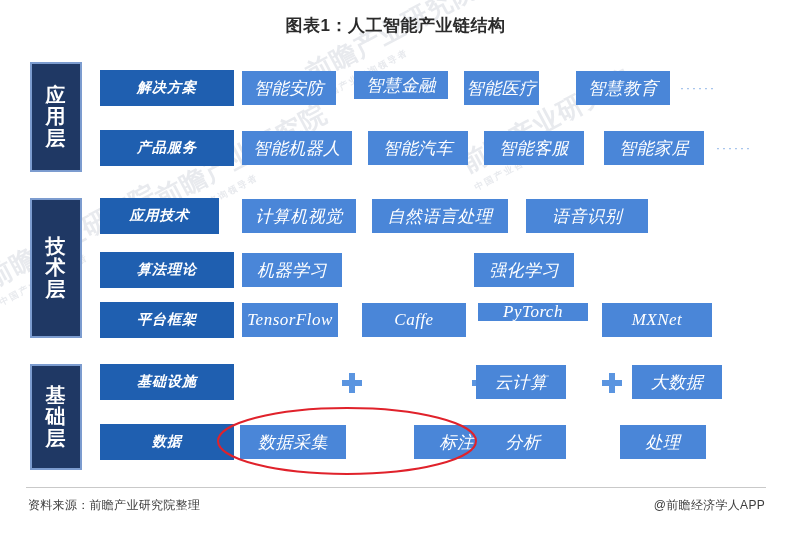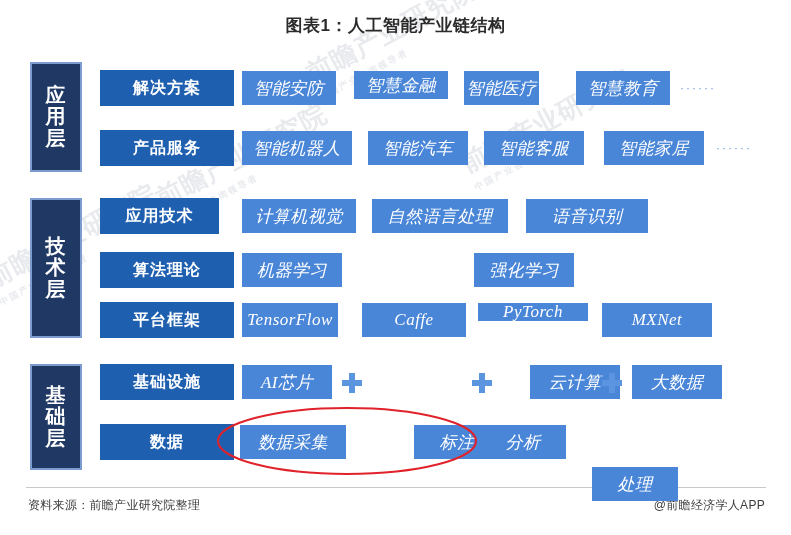--- a/index.html
+++ b/index.html
@@ -76,26 +76,27 @@
     box-sizing: border-box;
   }
   .layer-label span { display: block; }
 
   .cat-box {
     position: absolute;
     background: #1f5fb0;
     color: #ffffff;
     font-family: "Liberation Serif", serif;
     font-weight: bold;
-    font-size: 16px;
+    font-size: 14px;
     display: flex;
     align-items: center;
     justify-content: center;
     box-sizing: border-box;
     letter-spacing: 1px;
+    font-style: italic;
   }
 
   .item-box {
     position: absolute;
     background: #4a86d8;
     color: #ffffff;
     font-family: "Liberation Serif", serif;
     font-size: 17px;
     display: flex;
     align-items: center;
@@ -218,44 +219,43 @@
 
   <div class="layer-label" style="left:30px; top:364px; width:52px; height:106px;">
     <div>
       <span>基</span>
       <span>础</span>
       <span>层</span>
     </div>
   </div>
 
   <div class="cat-box" style="left:100px; top:364px; width:134px; height:36px;">基础设施</div>
-  <div class="item-box" style="left:242px; top:365px; width:90px; height:34px;">AI芯片</div>
 
   <svg class="plus-icon" style="left:340px; top:371px;" width="24" height="24" viewBox="0 0 24 24">
     <path d="M9 2 H15 V9 H22 V15 H15 V22 H9 V15 H2 V9 H9 Z" fill="#5b95e0"></path>
   </svg>
 
 
   <svg class="plus-icon" style="left:470px; top:371px;" width="24" height="24" viewBox="0 0 24 24">
     <path d="M9 2 H15 V9 H22 V15 H15 V22 H9 V15 H2 V9 H9 Z" fill="#5b95e0"></path>
   </svg>
 
-  <div class="item-box" style="left:530px; top:365px; width:90px; height:34px;">云计算</div>
+  <div class="item-box" style="left:476px; top:365px; width:90px; height:34px;">云计算</div>
 
   <svg class="plus-icon" style="left:600px; top:371px;" width="24" height="24" viewBox="0 0 24 24">
     <path d="M9 2 H15 V9 H22 V15 H15 V22 H9 V15 H2 V9 H9 Z" fill="#5b95e0"></path>
   </svg>
 
   <div class="item-box" style="left:632px; top:365px; width:90px; height:34px;">大数据</div>
 
   <div class="cat-box" style="left:100px; top:424px; width:134px; height:36px;">数据</div>
   <div class="item-box" style="left:240px; top:425px; width:106px; height:34px;">数据采集</div>
   <div class="item-box" style="left:370px; top:425px; width:86px; height:34px;margin-left:44px;">标注</div>
   <div class="item-box" style="left:480px; top:425px; width:86px; height:34px;">分析</div>
-  <div class="item-box" style="left:592px; top:425px; width:86px; height:34px;margin-top:42px;">处理</div>
+  <div class="item-box" style="left:620px; top:425px; width:86px; height:34px;">处理</div>
 
   <svg id="ellipse-annotation" style="left:210px; top:400px;" width="280" height="80" viewBox="0 0 280 80">
     <ellipse cx="137" cy="41" rx="129" ry="33" fill="none" stroke="#e0222b" stroke-width="2"></ellipse>
   </svg>
 
 </div>
 
 <div id="footer-rule"></div>
 <div class="footer-text" id="source-text">资料来源：前瞻产业研究院整理</div>
 <div class="footer-text" id="brand-text">@前瞻经济学人APP</div>

